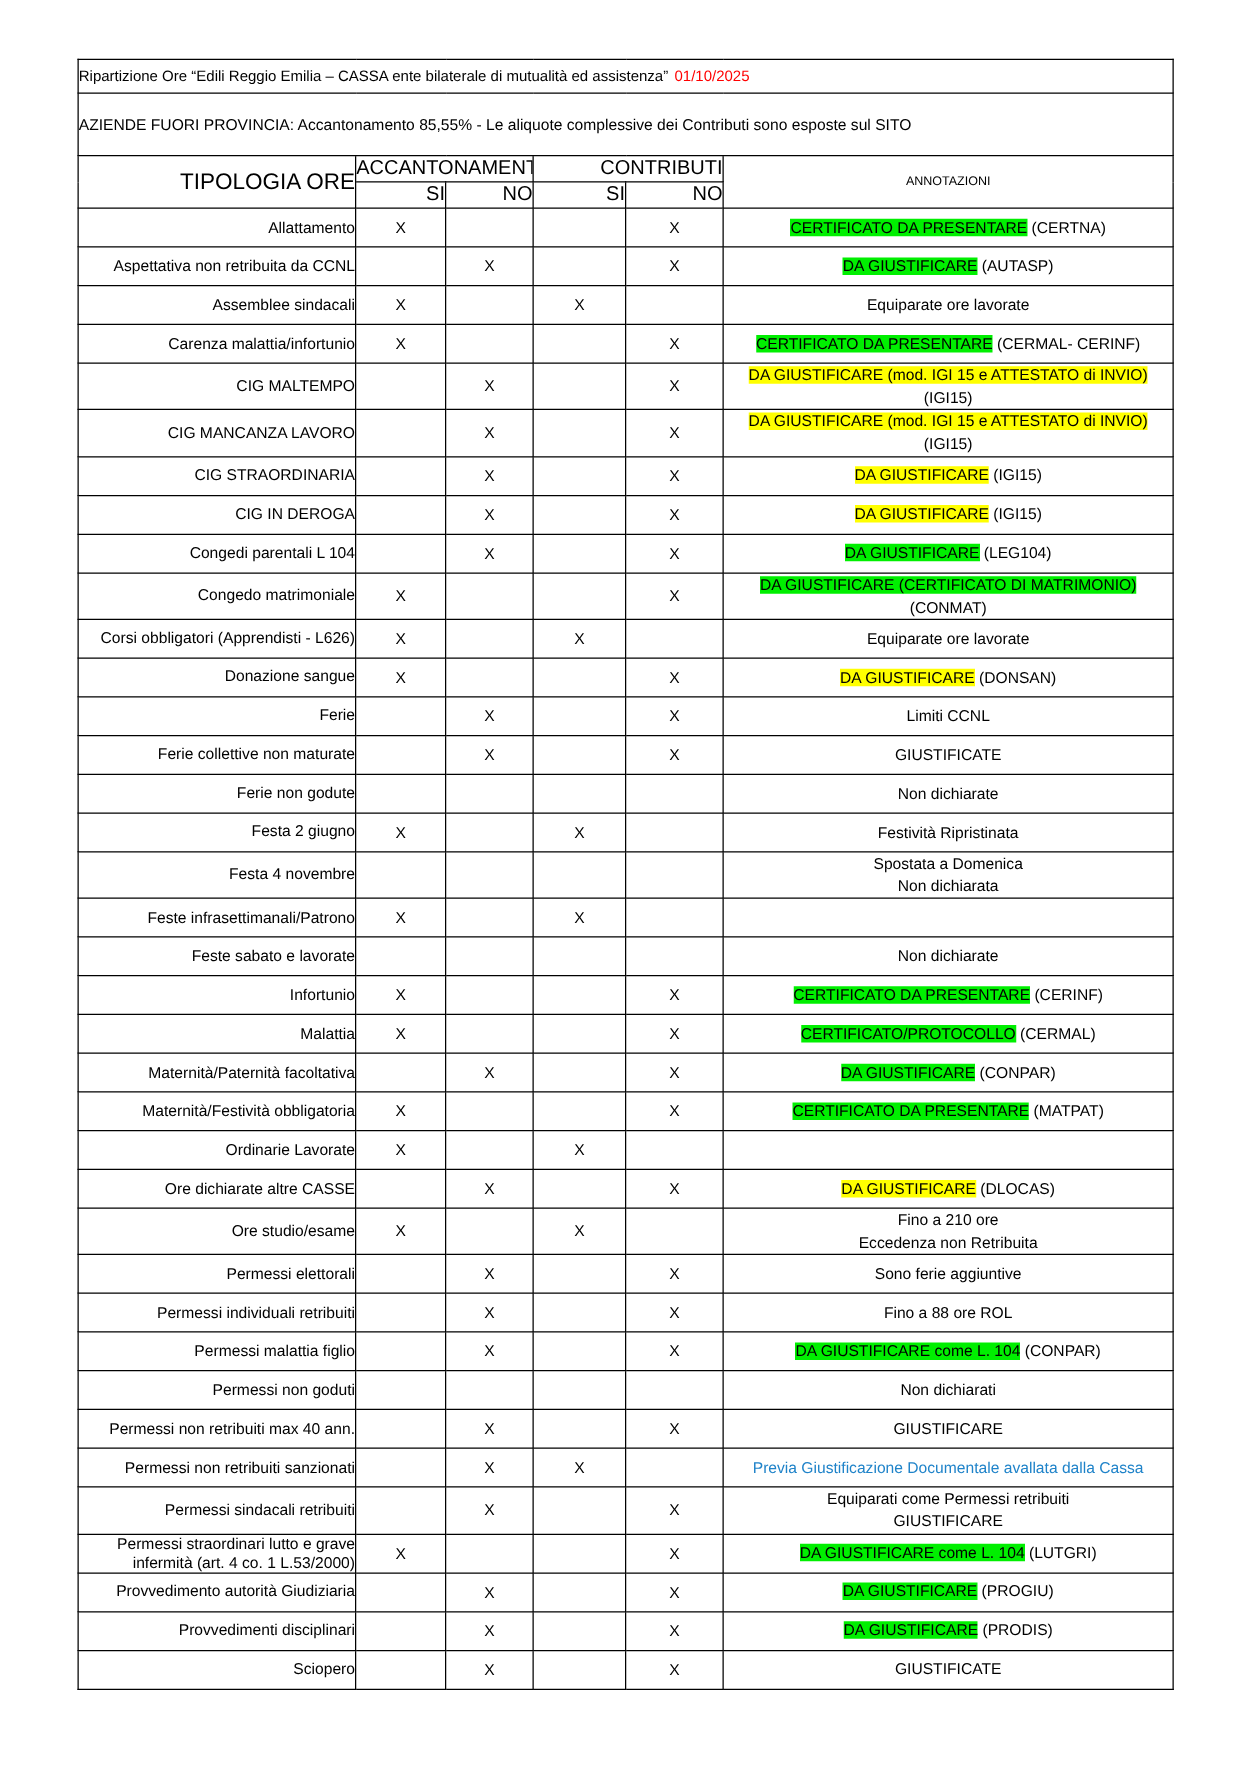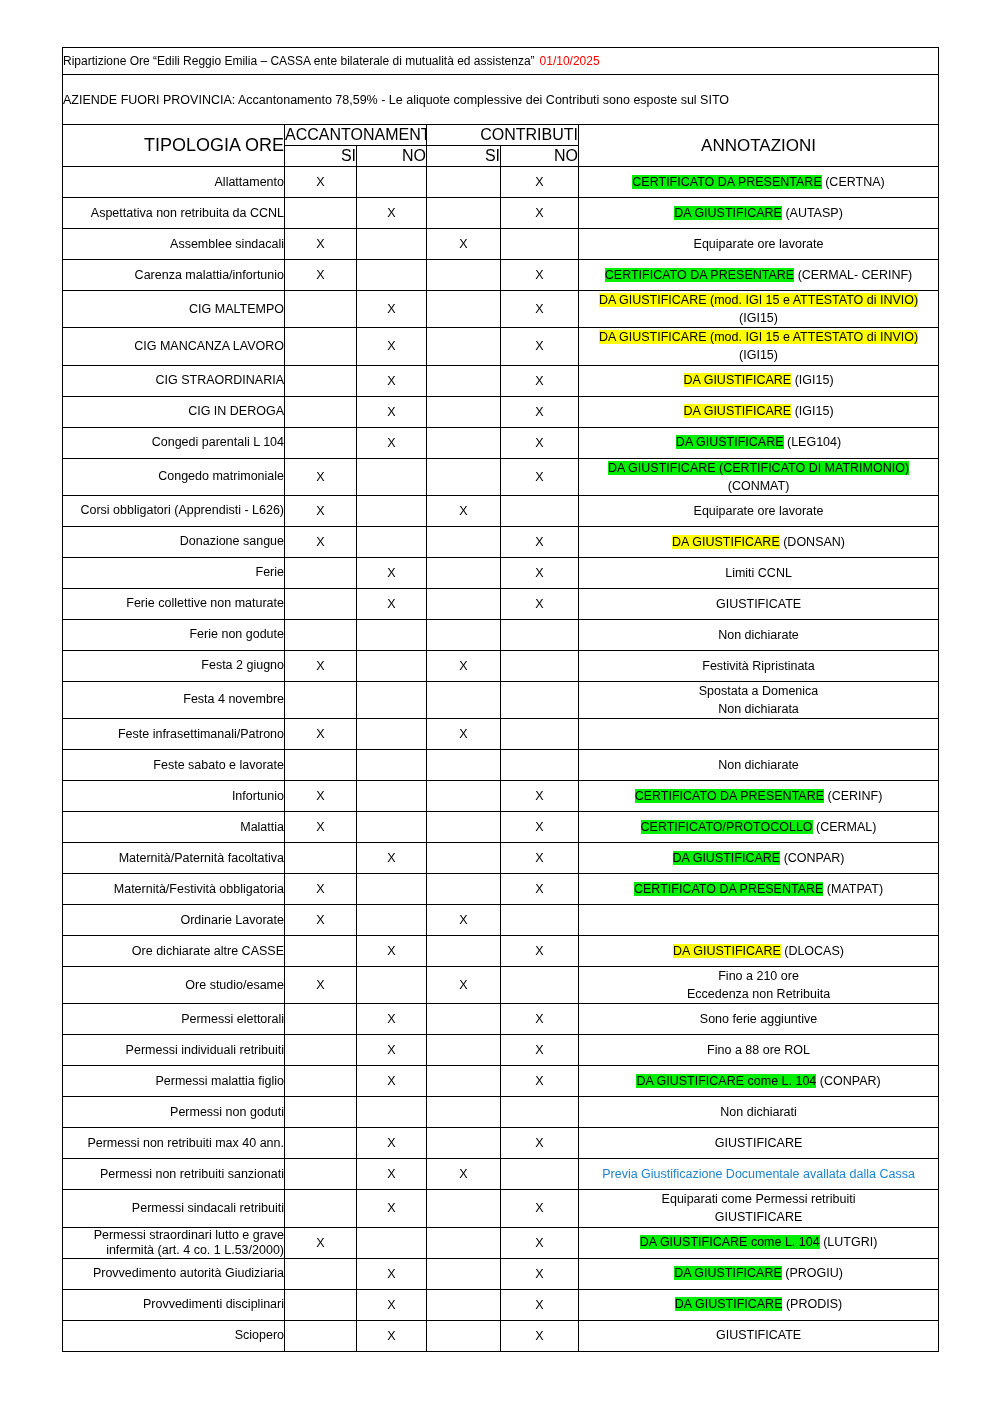--- a/index.html
+++ b/index.html
@@ -51,21 +51,21 @@
     font-size: 16px;
     text-align: right;
     line-height: 1.1;
   }
   .tipologia-header {
     font-size: 18px;
     text-align: right;
     padding-left: 7px;
   }
   .annotazioni-header {
-    font-size: 17px;
+    font-size: 10px;
   }
   .data-row td { height: 31px; font-size: 12.5px; }
   .cell-label {
     text-align: right;
     padding: 3px 4px 3px 7px;
     line-height: 1.2;
   }
   .cell-mark { text-align: center; }
   .cell-annotation {
     text-align: center;
@@ -90,21 +90,21 @@
     <col style="width:360px">
   </colgroup>
   <thead>
     <tr>
       <td class="title-cell" colspan="6">
         <span>Ripartizione Ore “Edili Reggio Emilia – CASSA ente bilaterale di mutualità ed assistenza”</span><span class="title-date">01/10/2025</span>
       </td>
     </tr>
     <tr>
       <td class="subtitle-cell" colspan="6">
-        <span>AZIENDE FUORI PROVINCIA: Accantonamento 78,59% - Le aliquote complessive dei Contributi sono esposte sul SITO</span>
+        <span>AZIENDE FUORI PROVINCIA: Accantonamento 85,55% - Le aliquote complessive dei Contributi sono esposte sul SITO</span>
       </td>
     </tr>
     <tr>
       <th class="tipologia-header" rowspan="2">TIPOLOGIA ORE</th>
       <th class="group-header" colspan="2">ACCANTONAMENTO</th>
       <th class="group-header" colspan="2">CONTRIBUTI</th>
       <th class="annotazioni-header" rowspan="2">ANNOTAZIONI</th>
     </tr>
     <tr>
       <th class="sub-header">SI</th>

